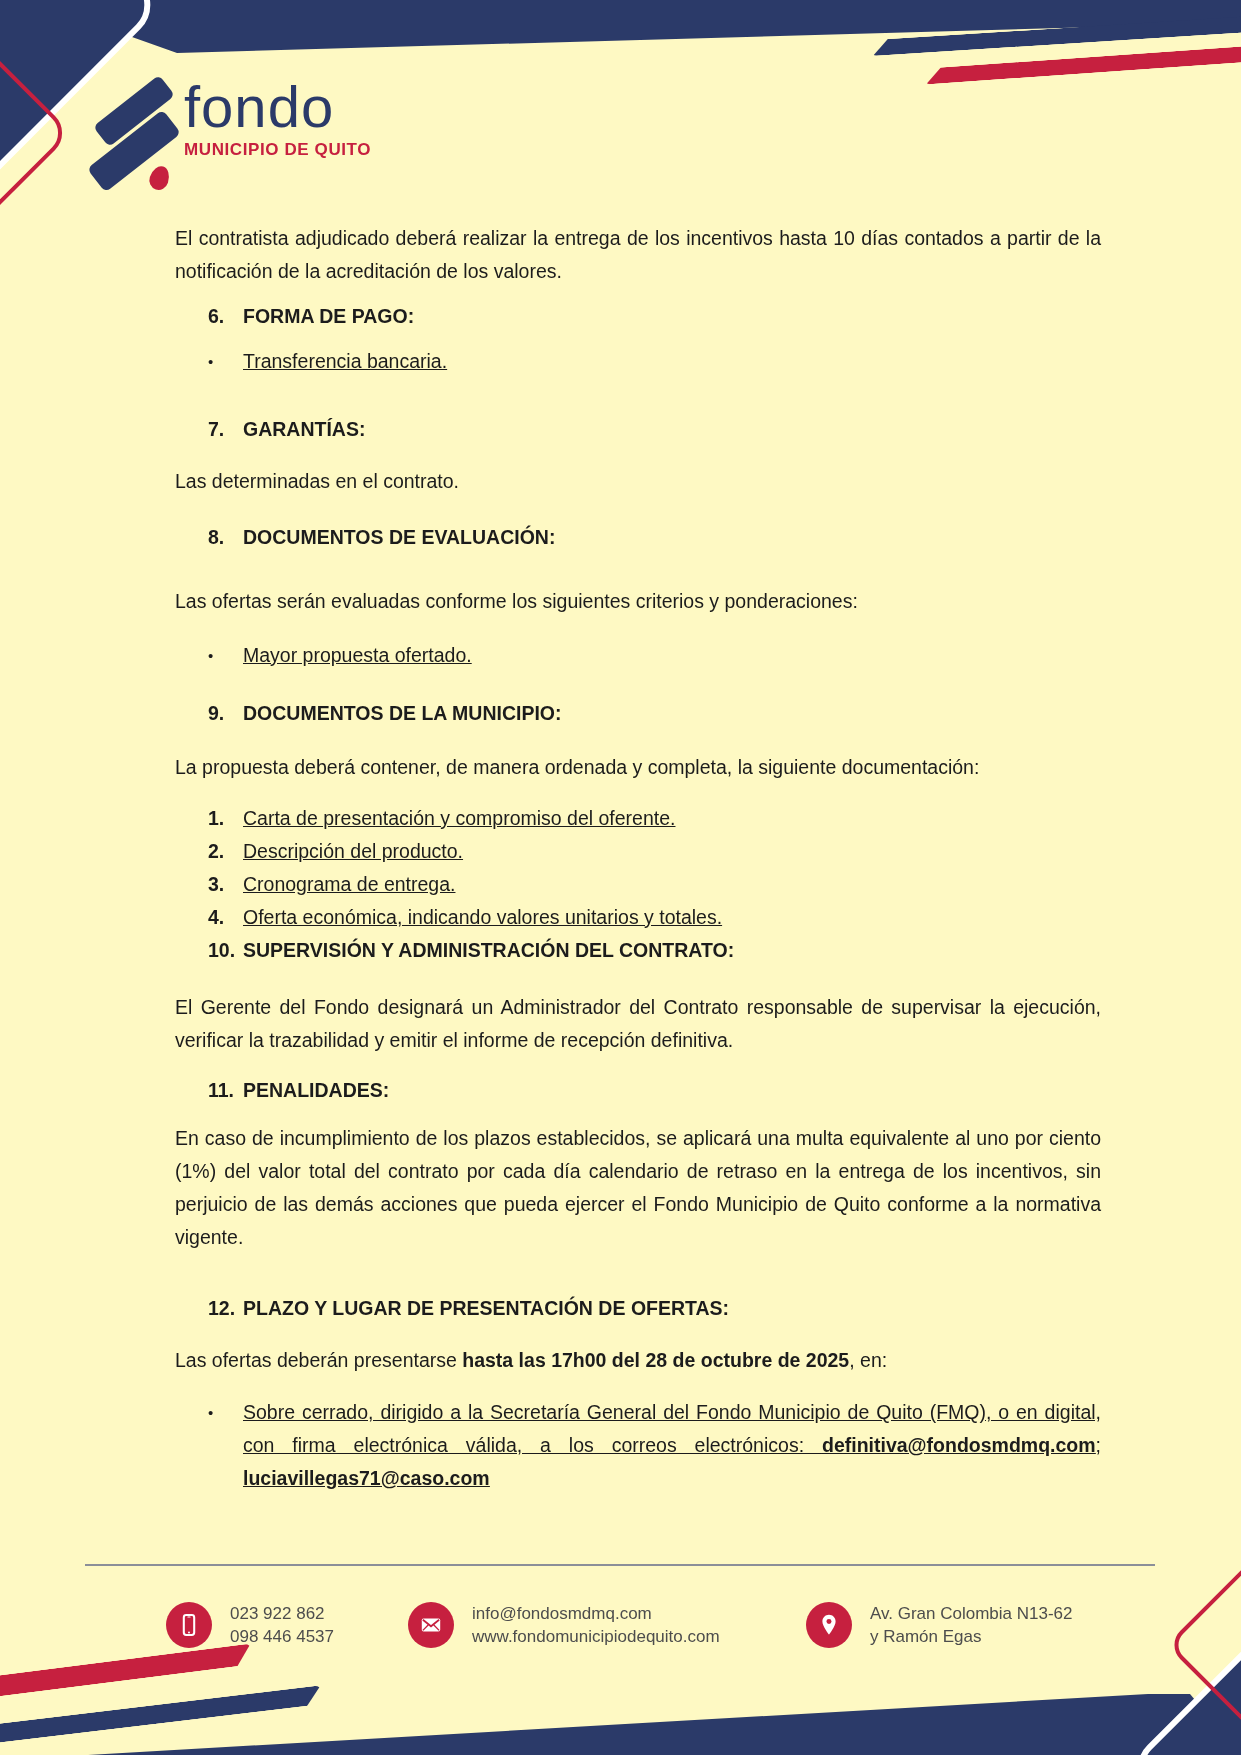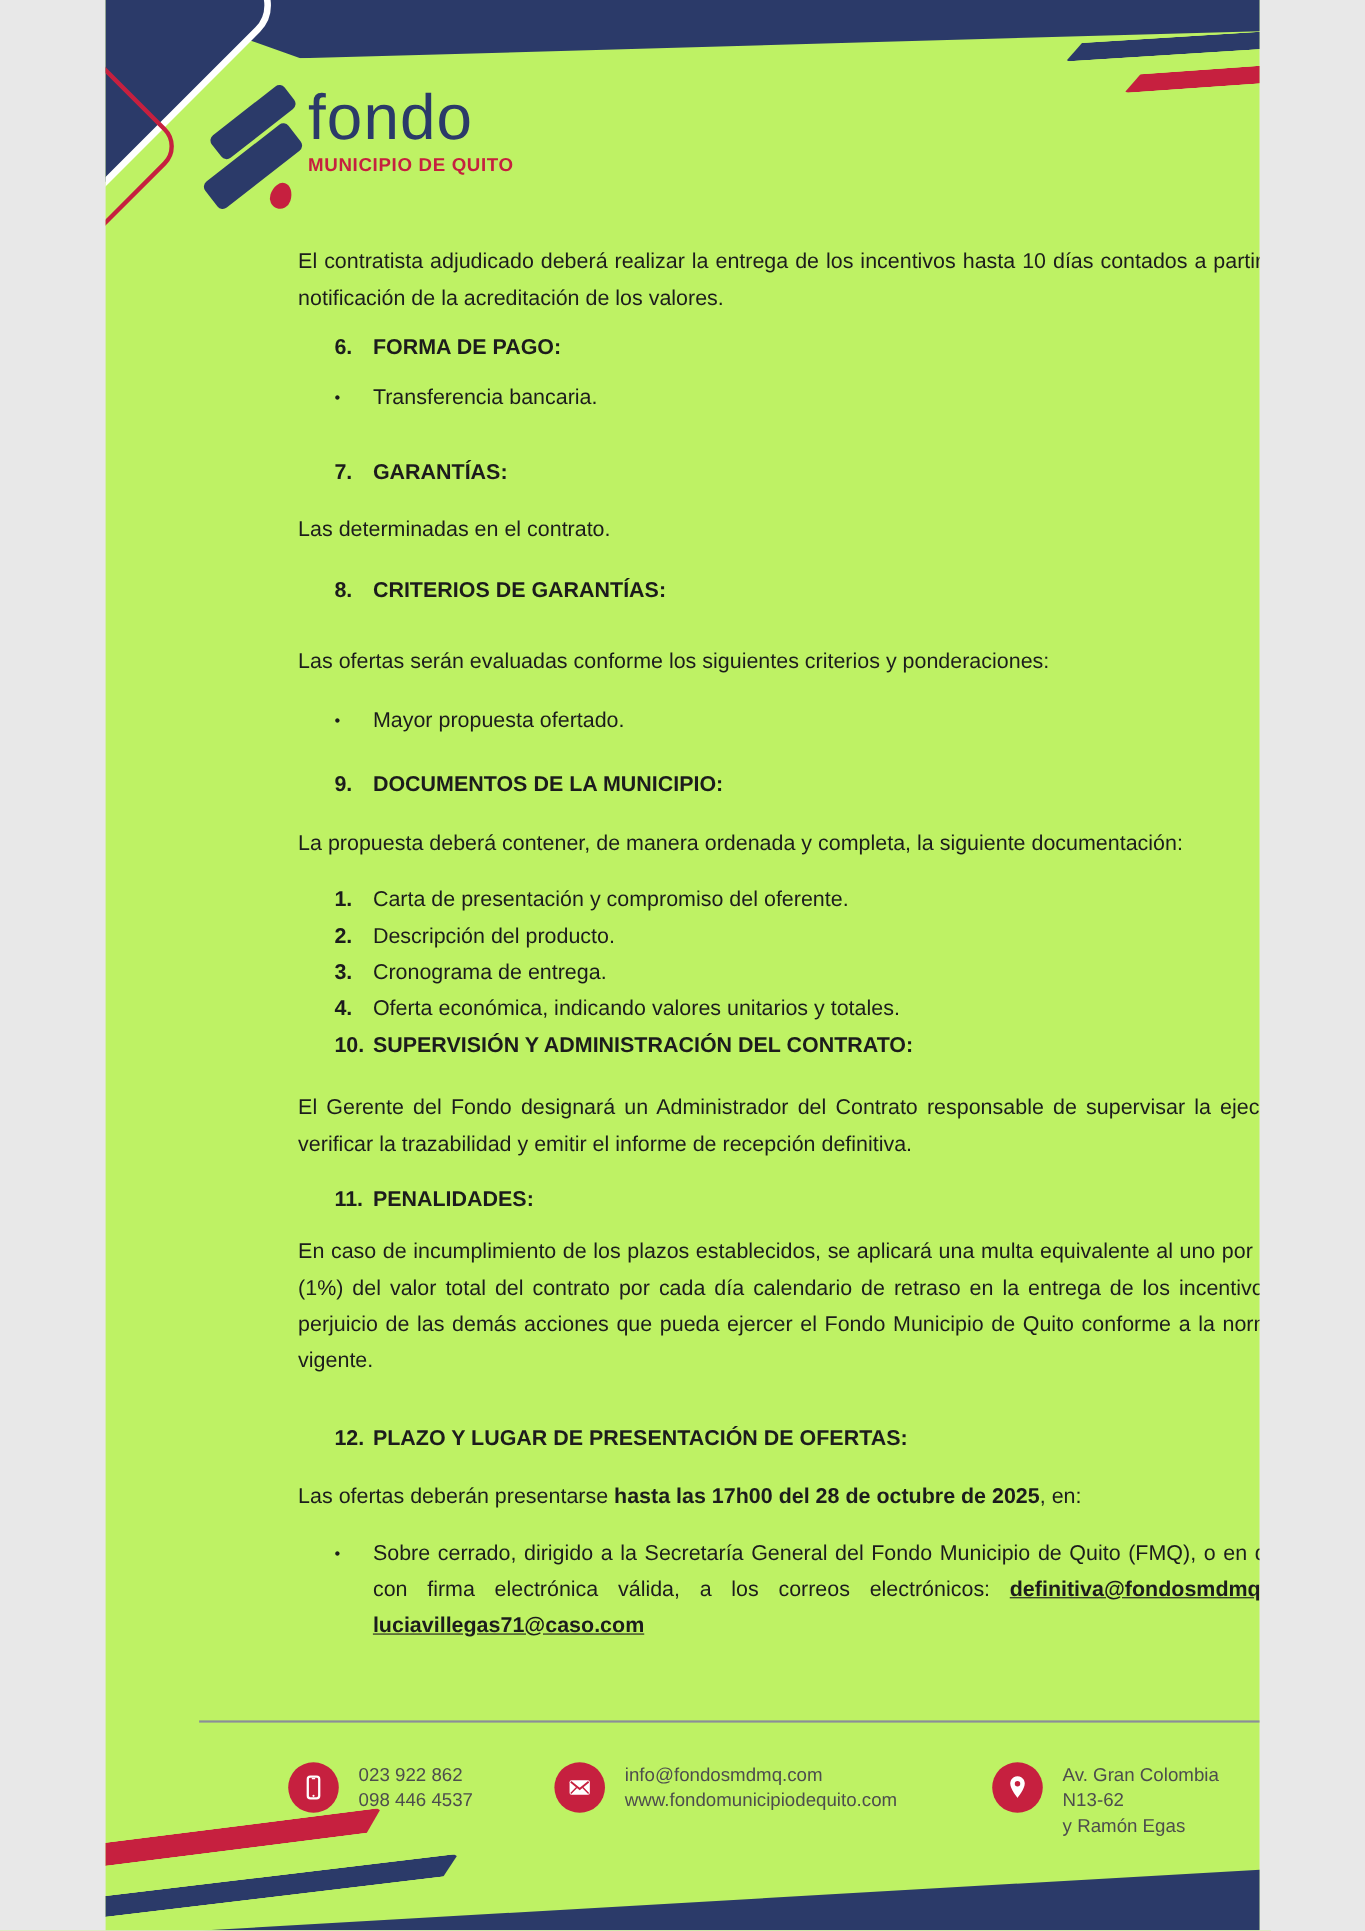--- a/index.html
+++ b/index.html
@@ -1,19 +1,19 @@
 <!DOCTYPE html>
 <html><head>
 <meta charset="utf-8">
 <style>
   * { margin:0; padding:0; box-sizing:border-box; }
   html,body { background:#e8e8e8; }
   .page {
-    position:relative; width:1049px; height:1755px; margin:0 auto;
-    background:#bef264; overflow:hidden;
+    position:relative; width:1241px; height:1755px; margin:0 auto;
+    background:#fef9c3; overflow:hidden;
     font-family:"Liberation Sans", sans-serif; color:#1c1c1c;
   }
   
   .deco { position:absolute; z-index:1; }
   .band-top {
     left:0; top:0; width:1241px; height:60px; background:#2b3a69;
     clip-path: polygon(0 0, 1241px 0, 1241px 23px, 177px 53px, 28px 0);
   }
   .diamond-tl {
     left:-176px; top:-136px; width:282px; height:282px; background:#2b3a69;
@@ -82,21 +82,21 @@
   .doc {
     position:absolute; left:160px; top:222px; width:926px; z-index:5;
     font-size:19.5px; line-height:33px; color:#1c1c1c;margin-left:15px;
   }
   .p  { text-align:justify; }
   .h  { display:flex; font-weight:bold; padding-left:33px; }
   .h .num { width:35px; flex:none; }
   .li { display:flex; padding-left:33px; }
   .li .marker { width:35px; flex:none; }
   .li .marker.bnum { font-weight:bold; }
-  .li .btxt { flex:1; }
+  .li .btxt { flex:1;text-decoration:underline; }
   .li .btxt.just { text-align:justify; }
   .bullet-glyph { font-size:15px; }
   .bold { font-weight:bold; }
   .email-link {
     font-weight:bold; color:#1c1c1c; text-decoration:underline; cursor:pointer;
   }
   
   .footer-divider {
     position:absolute; left:85px; top:1564px; width:1070px; height:0;
     border-top:2px solid #8b8f98; z-index:5;
@@ -157,21 +157,21 @@
 
     <div class="h" style="margin-bottom:19px">
       <span class="num">7.</span>
       <span>GARANTÍAS:</span>
     </div>
 
     <p class="p" style="margin-bottom:23px">Las determinadas en el contrato.</p>
 
     <div class="h" style="margin-bottom:31px">
       <span class="num">8.</span>
-      <span>CRITERIOS DE GARANTÍAS:</span>
+      <span>DOCUMENTOS DE EVALUACIÓN:</span>
     </div>
 
     <p class="p" style="margin-bottom:21px">Las ofertas serán evaluadas conforme los siguientes criterios y ponderaciones:</p>
 
     <div class="li" style="margin-bottom:25px">
       <span class="marker bullet-glyph">•</span>
       <span class="btxt">Mayor propuesta ofertado.</span>
     </div>
 
     <div class="h" style="margin-bottom:21px">

